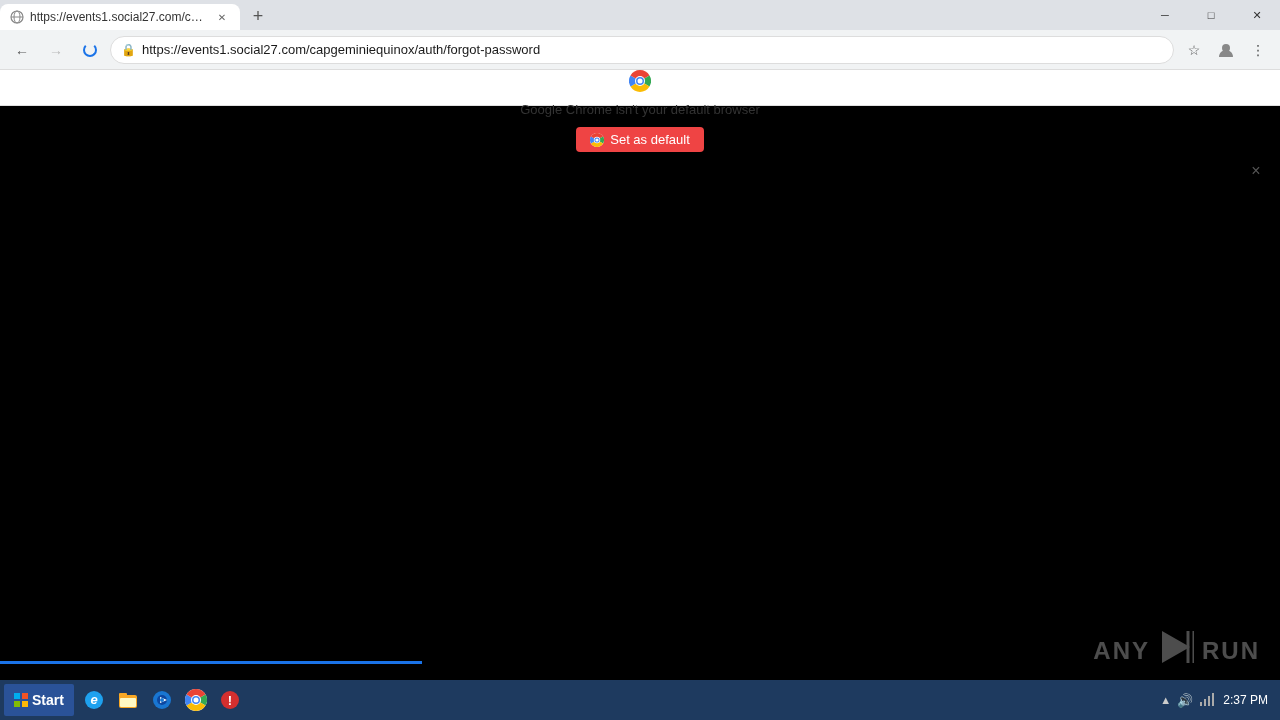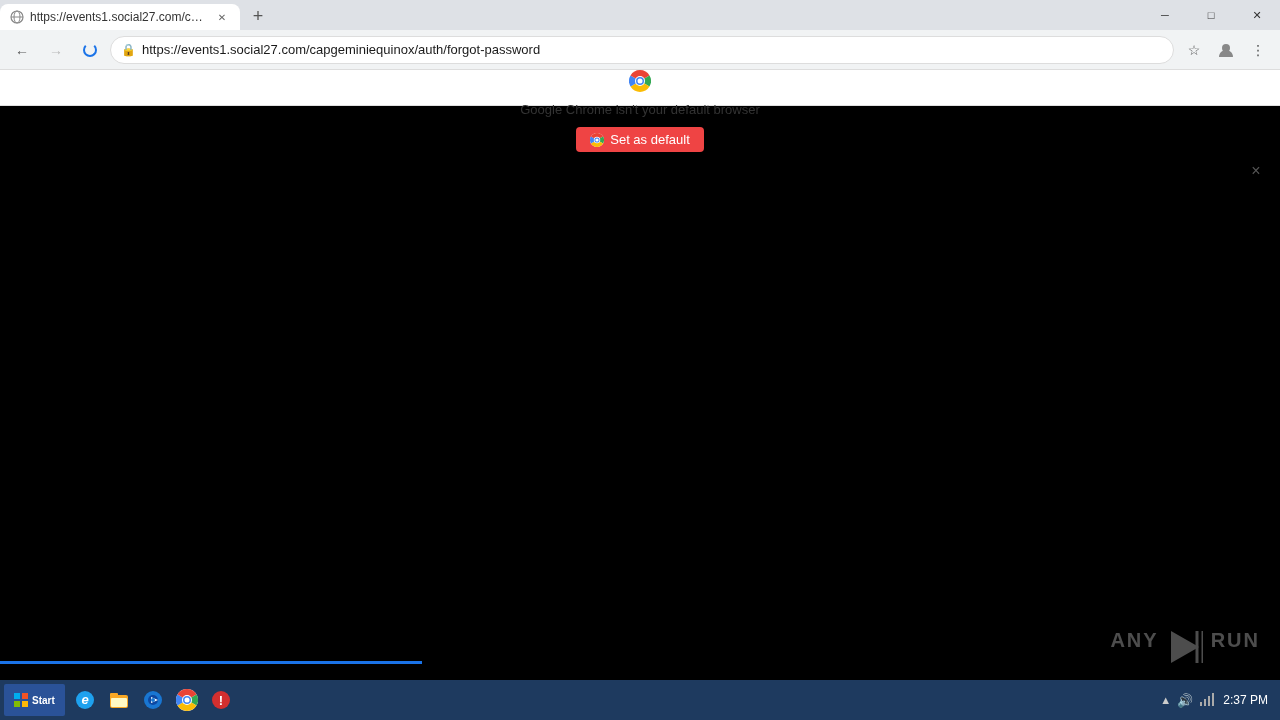--- a/index.html
+++ b/index.html
@@ -243,21 +243,21 @@
       left: 0;
       width: 1280px;
     }
     .start-btn {
       display: flex;
       align-items: center;
       gap: 4px;
       background: #2a5298;
       border: none;
       color: #fff;
-      font-size: 10px;
+      font-size: 14px;
       font-weight: bold;
       padding: 4px 10px;
       cursor: pointer;
       height: 32px;
       border-radius: 2px;
     }
     .taskbar-apps {
       display: flex;
       align-items: center;
       gap: 2px;
@@ -290,24 +290,24 @@
       text-align: left;
     }
     .time { font-size: 12px; font-weight: 500; }
 
     
     .watermark {
       position: absolute;
       bottom: 55px;
       right: 20px;
       color: rgba(255,255,255,0.3);
-      font-size: 20px;
+      font-size: 24px;
       font-weight: bold;
       display: flex;
-      align-items: flex-start;
+      align-items: flex-end;
       gap: 8px;
       letter-spacing: 2px;
       pointer-events: none;
       user-select: none;
     }
 
     
     .loading-spinner {
       width: 14px;
       height: 14px;

